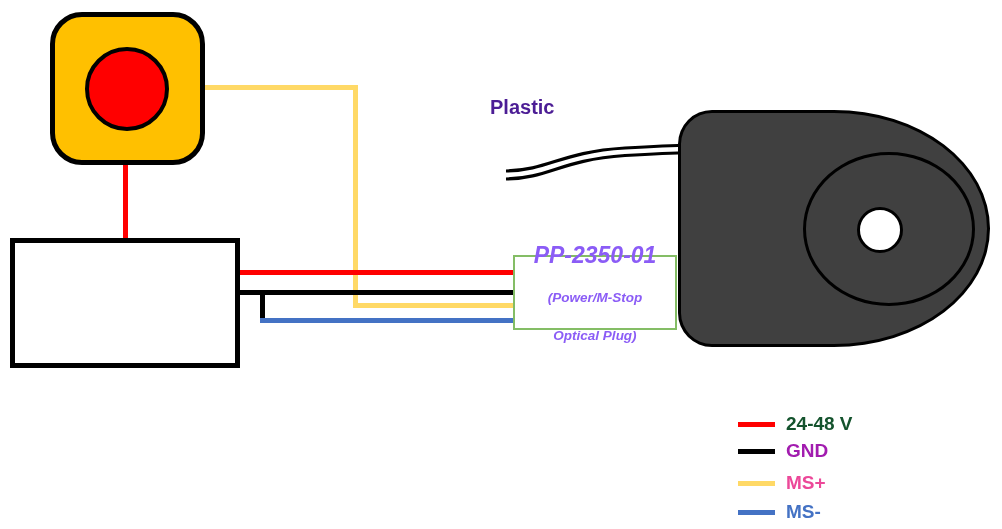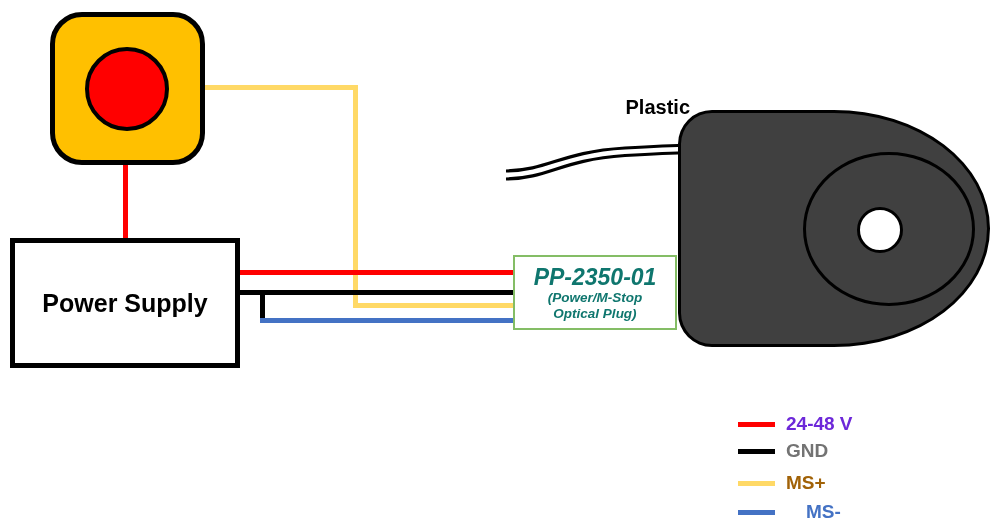--- a/index.html
+++ b/index.html
@@ -38,21 +38,21 @@
     z-index: 5;
     font-weight: bold; font-size: 25px; line-height: 35px; color: #000;
     text-align: center;
   }
 
   
   #pp-label {
     left: 513px; top: 255px; width: 164px; height: 75px;
     background: #fff; border: 2px solid #84BD65;
     display: flex; flex-direction: column; justify-content: center; align-items: center;
-    z-index: 5; text-align: center; color: #0f766e;
+    z-index: 5; text-align: center; color: #8b5cf6; gap: 22px;
   }
   #pp-title { font-size: 23px; font-weight: bold; font-style: italic; line-height: 26px; }
   .pp-sub { font-size: 13.5px; font-weight: bold; font-style: italic; line-height: 16px; text-align: right; }
 
   
   #motor-body {
     left: 678px; top: 110px; width: 312px; height: 237px;
     border: 3px solid #000;
     border-radius: 34px 50% 50% 34px / 34px 50% 50% 34px;
     z-index: 2;
@@ -65,22 +65,22 @@
   #motor-hole {
     left: 857px; top: 207px; width: 46px; height: 46px;
     border: 3px solid #000; border-radius: 50%;
     background: #fff; z-index: 3;
   }
 
   
   #fiber-svg { left: 495px; top: 135px; z-index: 1; }
   #fiber-label {
     left: 490px; top: 94px; width: 200px;
-    text-align: right; font-weight: bold; font-size: 20px; line-height: 26px;
-    color: #000000; z-index: 4;
+    text-align: left; font-weight: bold; font-size: 20px; line-height: 26px;
+    color: #4c1d95; z-index: 4;
   }
 
   
   .legend-row {
     position: absolute; left: 738px; height: 20px;
     display: flex; align-items: center;
   }
   .legend-swatch { width: 37px; height: 5px; margin-right: 11px; flex: 0 0 auto; }
   .legend-label { font-weight: bold; font-size: 19px; line-height: 20px; white-space: nowrap; }
 </style>
@@ -104,47 +104,46 @@
 
   <div class="wire over" style="left: 238px; top: 290px; width: 275px; height: 5px; background: rgb(0, 0, 0);"></div>
   <div class="wire over" style="left: 260px; top: 290px; width: 5px; height: 32px; background: rgb(0, 0, 0);"></div>
 
   <div class="wire over" style="left: 260px; top: 318px; width: 253px; height: 5px; background: rgb(68, 114, 196);"></div>
 
   <div id="estop" class="abs" style="background: rgb(255, 192, 0);"></div>
   <div id="estop-circle" class="abs" style="background: rgb(255, 0, 0);"></div>
 
   <div id="psu" class="abs">
-    <div>Power Supply</div>
   </div>
 
   <div id="pp-label" class="abs">
     <div id="pp-title">PP-2350-01</div>
     <div class="pp-sub">(Power/M-Stop</div>
     <div class="pp-sub">Optical Plug)</div>
   </div>
 
   <div id="motor-body" class="abs" style="background: rgb(64, 64, 64);"></div>
   <div id="motor-ring" class="abs"></div>
   <div id="motor-hole" class="abs"></div>
 
   <div id="fiber-label" class="abs">
     <div>Plastic</div>
   </div>
 
   <div class="legend-row" style="top:414px;">
     <div class="legend-swatch" style="background: rgb(255, 0, 0);"></div>
-    <div class="legend-label" style="color: #6d28d9;">24-48 V</div>
+    <div class="legend-label" style="color: #14532d;">24-48 V</div>
   </div>
   <div class="legend-row" style="top:441px;">
     <div class="legend-swatch" style="background: rgb(0, 0, 0);"></div>
-    <div class="legend-label" style="color: #737373;">GND</div>
+    <div class="legend-label" style="color: #a21caf;">GND</div>
   </div>
   <div class="legend-row" style="top:473px;">
     <div class="legend-swatch" style="background: rgb(255, 217, 102);"></div>
-    <div class="legend-label" style="color: #a16207;">MS+</div>
+    <div class="legend-label" style="color: #ec4899;">MS+</div>
   </div>
-  <div class="legend-row" style="top:502px;gap:20px;">
+  <div class="legend-row" style="top:502px;">
     <div class="legend-swatch" style="background: rgb(68, 114, 196);"></div>
     <div class="legend-label" style="color: rgb(68, 114, 196);">MS-</div>
   </div>
 
 </div>
 
 </body></html>

